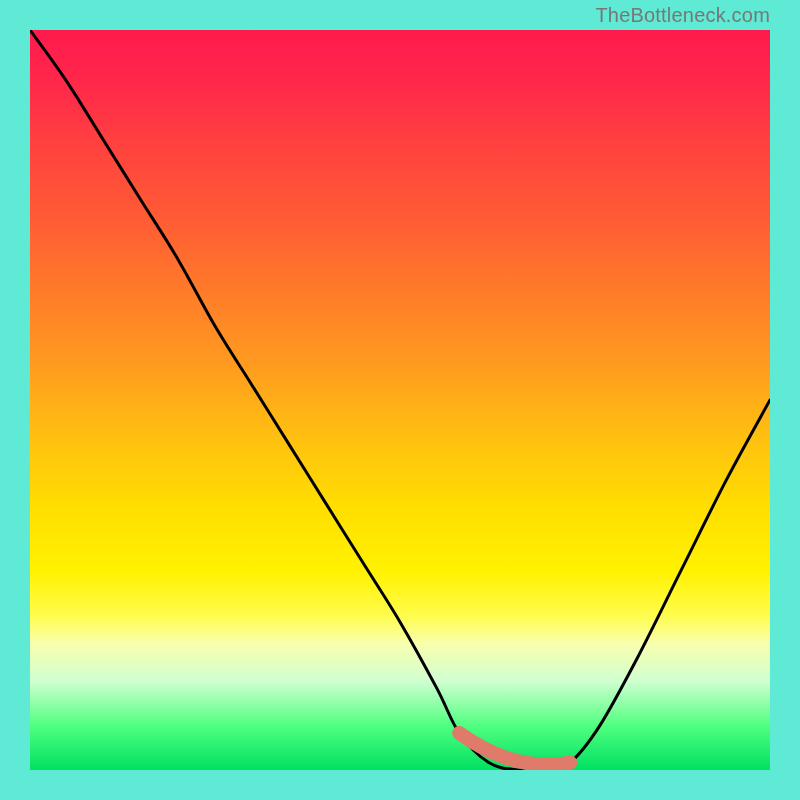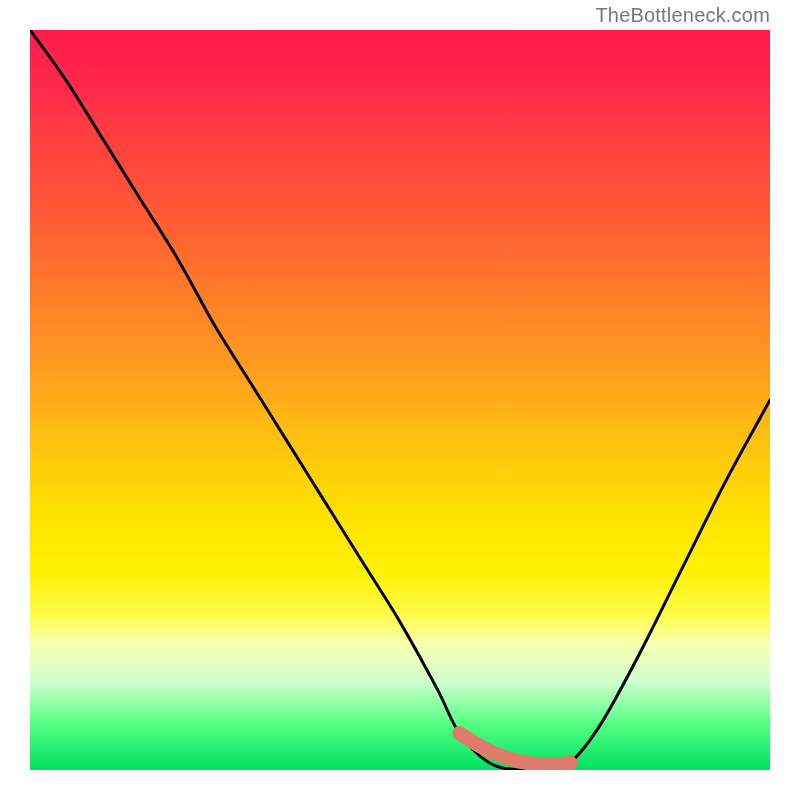--- a/index.html
+++ b/index.html
@@ -1,21 +1,21 @@
 <!DOCTYPE html>
 <html><head>
 <meta charset="utf-8">
 <style>
   * { margin: 0; padding: 0; box-sizing: border-box; }
   html, body { width: 800px; height: 800px; overflow: hidden; background: #000; }
   .chart-container {
     position: relative;
     width: 800px;
     height: 800px;
-    background: #ffffff;
+    background: #5eead4;
   }
   .plot-area {
     position: absolute;
     left: 30px;
     top: 30px;
     width: 740px;
     height: 740px;
     background: linear-gradient(to bottom,
       #ff1a4d 0%,
       #ff2a4a 8%,

